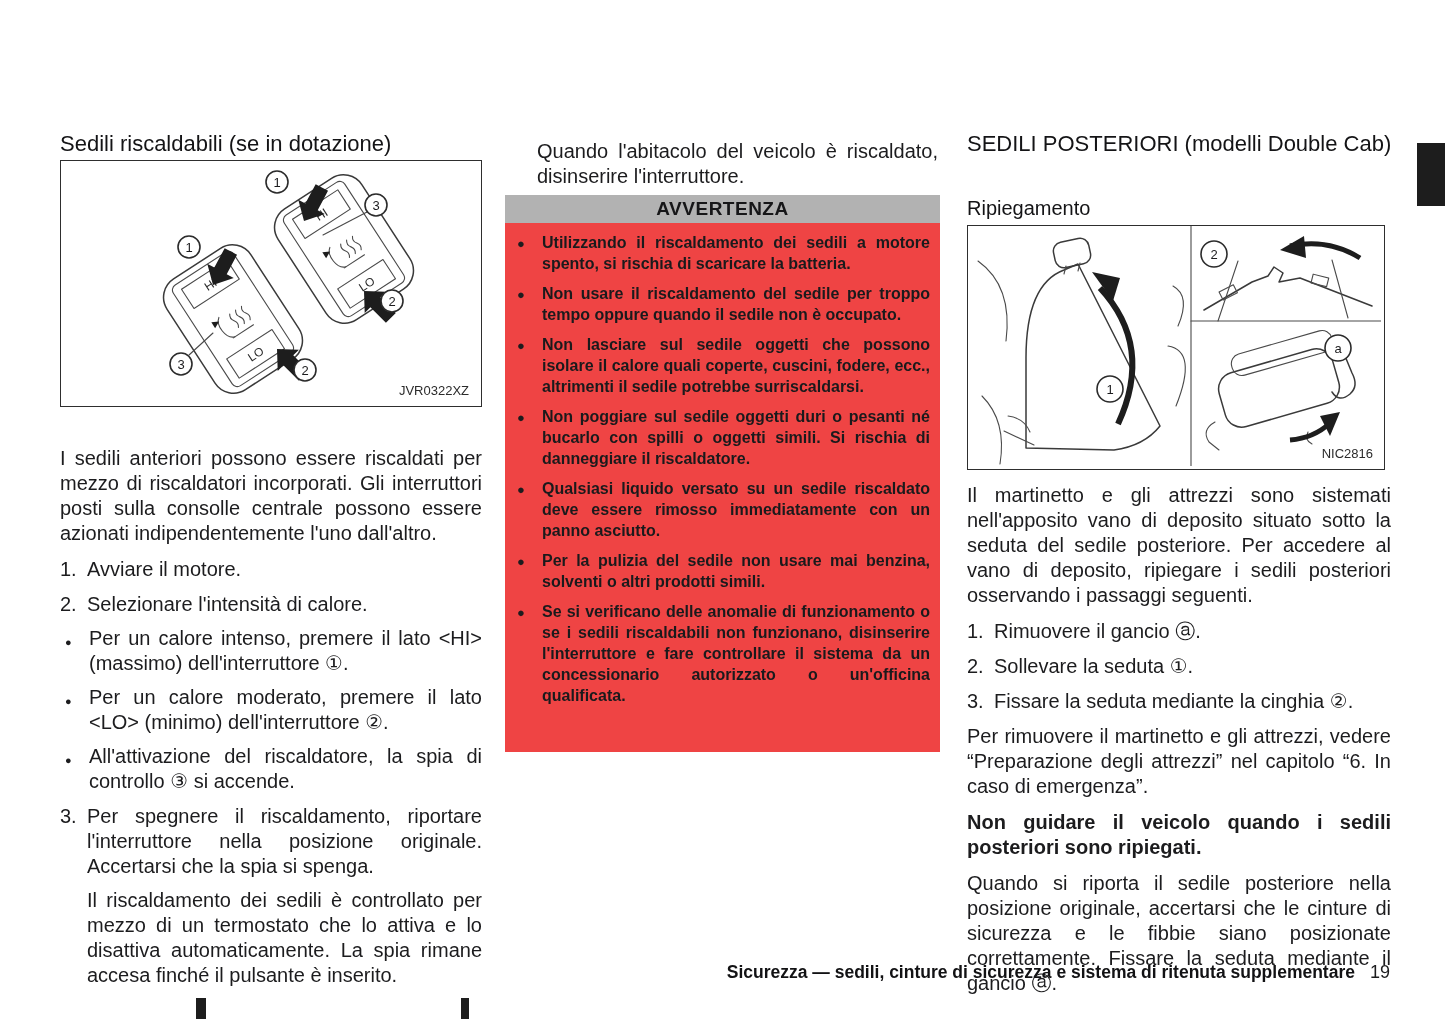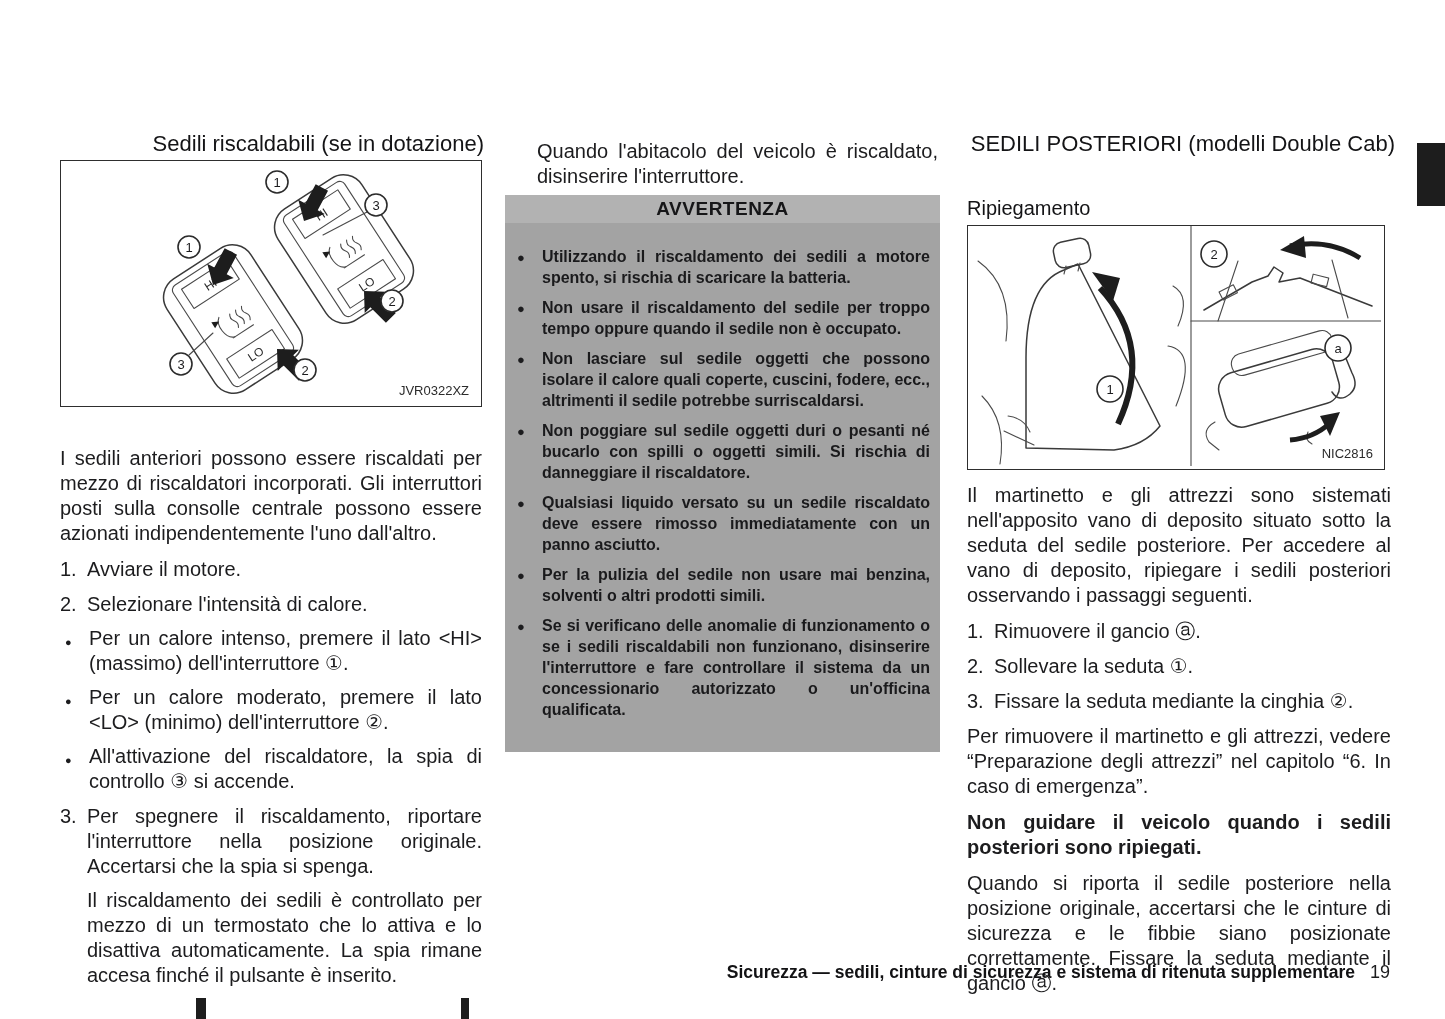--- a/index.html
+++ b/index.html
@@ -3,21 +3,21 @@
 <meta charset="utf-8">
 <style>
   html,body{margin:0;padding:0;}
   body{
     width:1445px;height:1019px;position:relative;background:#ffffff;
     font-family:"Liberation Sans","DejaVu Sans",sans-serif;
     color:#1c1c1e;overflow:hidden;
   }
   .abs{position:absolute;}
   
-  .h-main{font-size:22px;line-height:29px;font-weight:400;color:#141416;text-align:right;}
+  .h-main{font-size:22px;line-height:29px;font-weight:400;color:#141416;}
   .h-sub{font-size:20px;line-height:26px;font-weight:400;color:#141416;}
   
   .figure-box{border:1.5px solid #2e2e2e;background:#fff;}
   .figure-box svg{display:block;}
   .figcode{font-size:13px;fill:#2b2b2b;}
   .ln{fill:none;stroke:#3a3a3a;stroke-width:1.5;stroke-linecap:round;stroke-linejoin:round;}
   .ln-thin{fill:none;stroke:#4a4a4a;stroke-width:1.1;stroke-linecap:round;stroke-linejoin:round;}
   .blk{fill:#1d1d1d;stroke:none;}
   .callout{fill:#ffffff;stroke:#2b2b2b;stroke-width:1.6;}
   .callout-t{font-size:13px;fill:#1c1c1e;text-anchor:middle;}
@@ -27,24 +27,24 @@
   .para{margin:0 0 11px 0;}
   .step{display:flex;margin:0 0 10px 0;}
   .step-num{flex:none;width:27px;}
   .step-body{flex:1;text-align:justify;}
   .sub-bullet{display:flex;margin:9px 0 0 5px;}
   .dot{flex:none;width:24px;padding-top:1px;}
   .dot::before{content:"●";font-size:11px;}
   .sub-text{flex:1;text-align:justify;}
   .cont-para{margin-top:9px;text-align:justify;}
   
-  .warn-box{background:#a3a3a3;}
+  .warn-box{background:#ef4444;}
   .warn-head{background:#b2b2b2;height:28px;display:flex;align-items:center;justify-content:center;
     font-size:19px;font-weight:700;letter-spacing:0.5px;color:#161618;}
-  .warn-items{padding:23px 10px 10px 12px;}
+  .warn-items{padding:9px 10px 10px 12px;}
   .w-item{display:flex;margin:0 0 9px 0;}
   .w-item:last-child{margin-bottom:0;}
   .w-dot{flex:none;width:25px;padding-top:2px;}
   .w-dot::before{content:"●";font-size:13px;}
   .w-text{flex:1;font-size:16px;line-height:21px;font-weight:700;text-align:justify;color:#1a1a1c;}
   
   .bold-para{font-weight:700;}
   
   .footer{display:flex;align-items:center;gap:15px;}
   .footer-title{font-size:17.5px;font-weight:700;color:#121214;}

